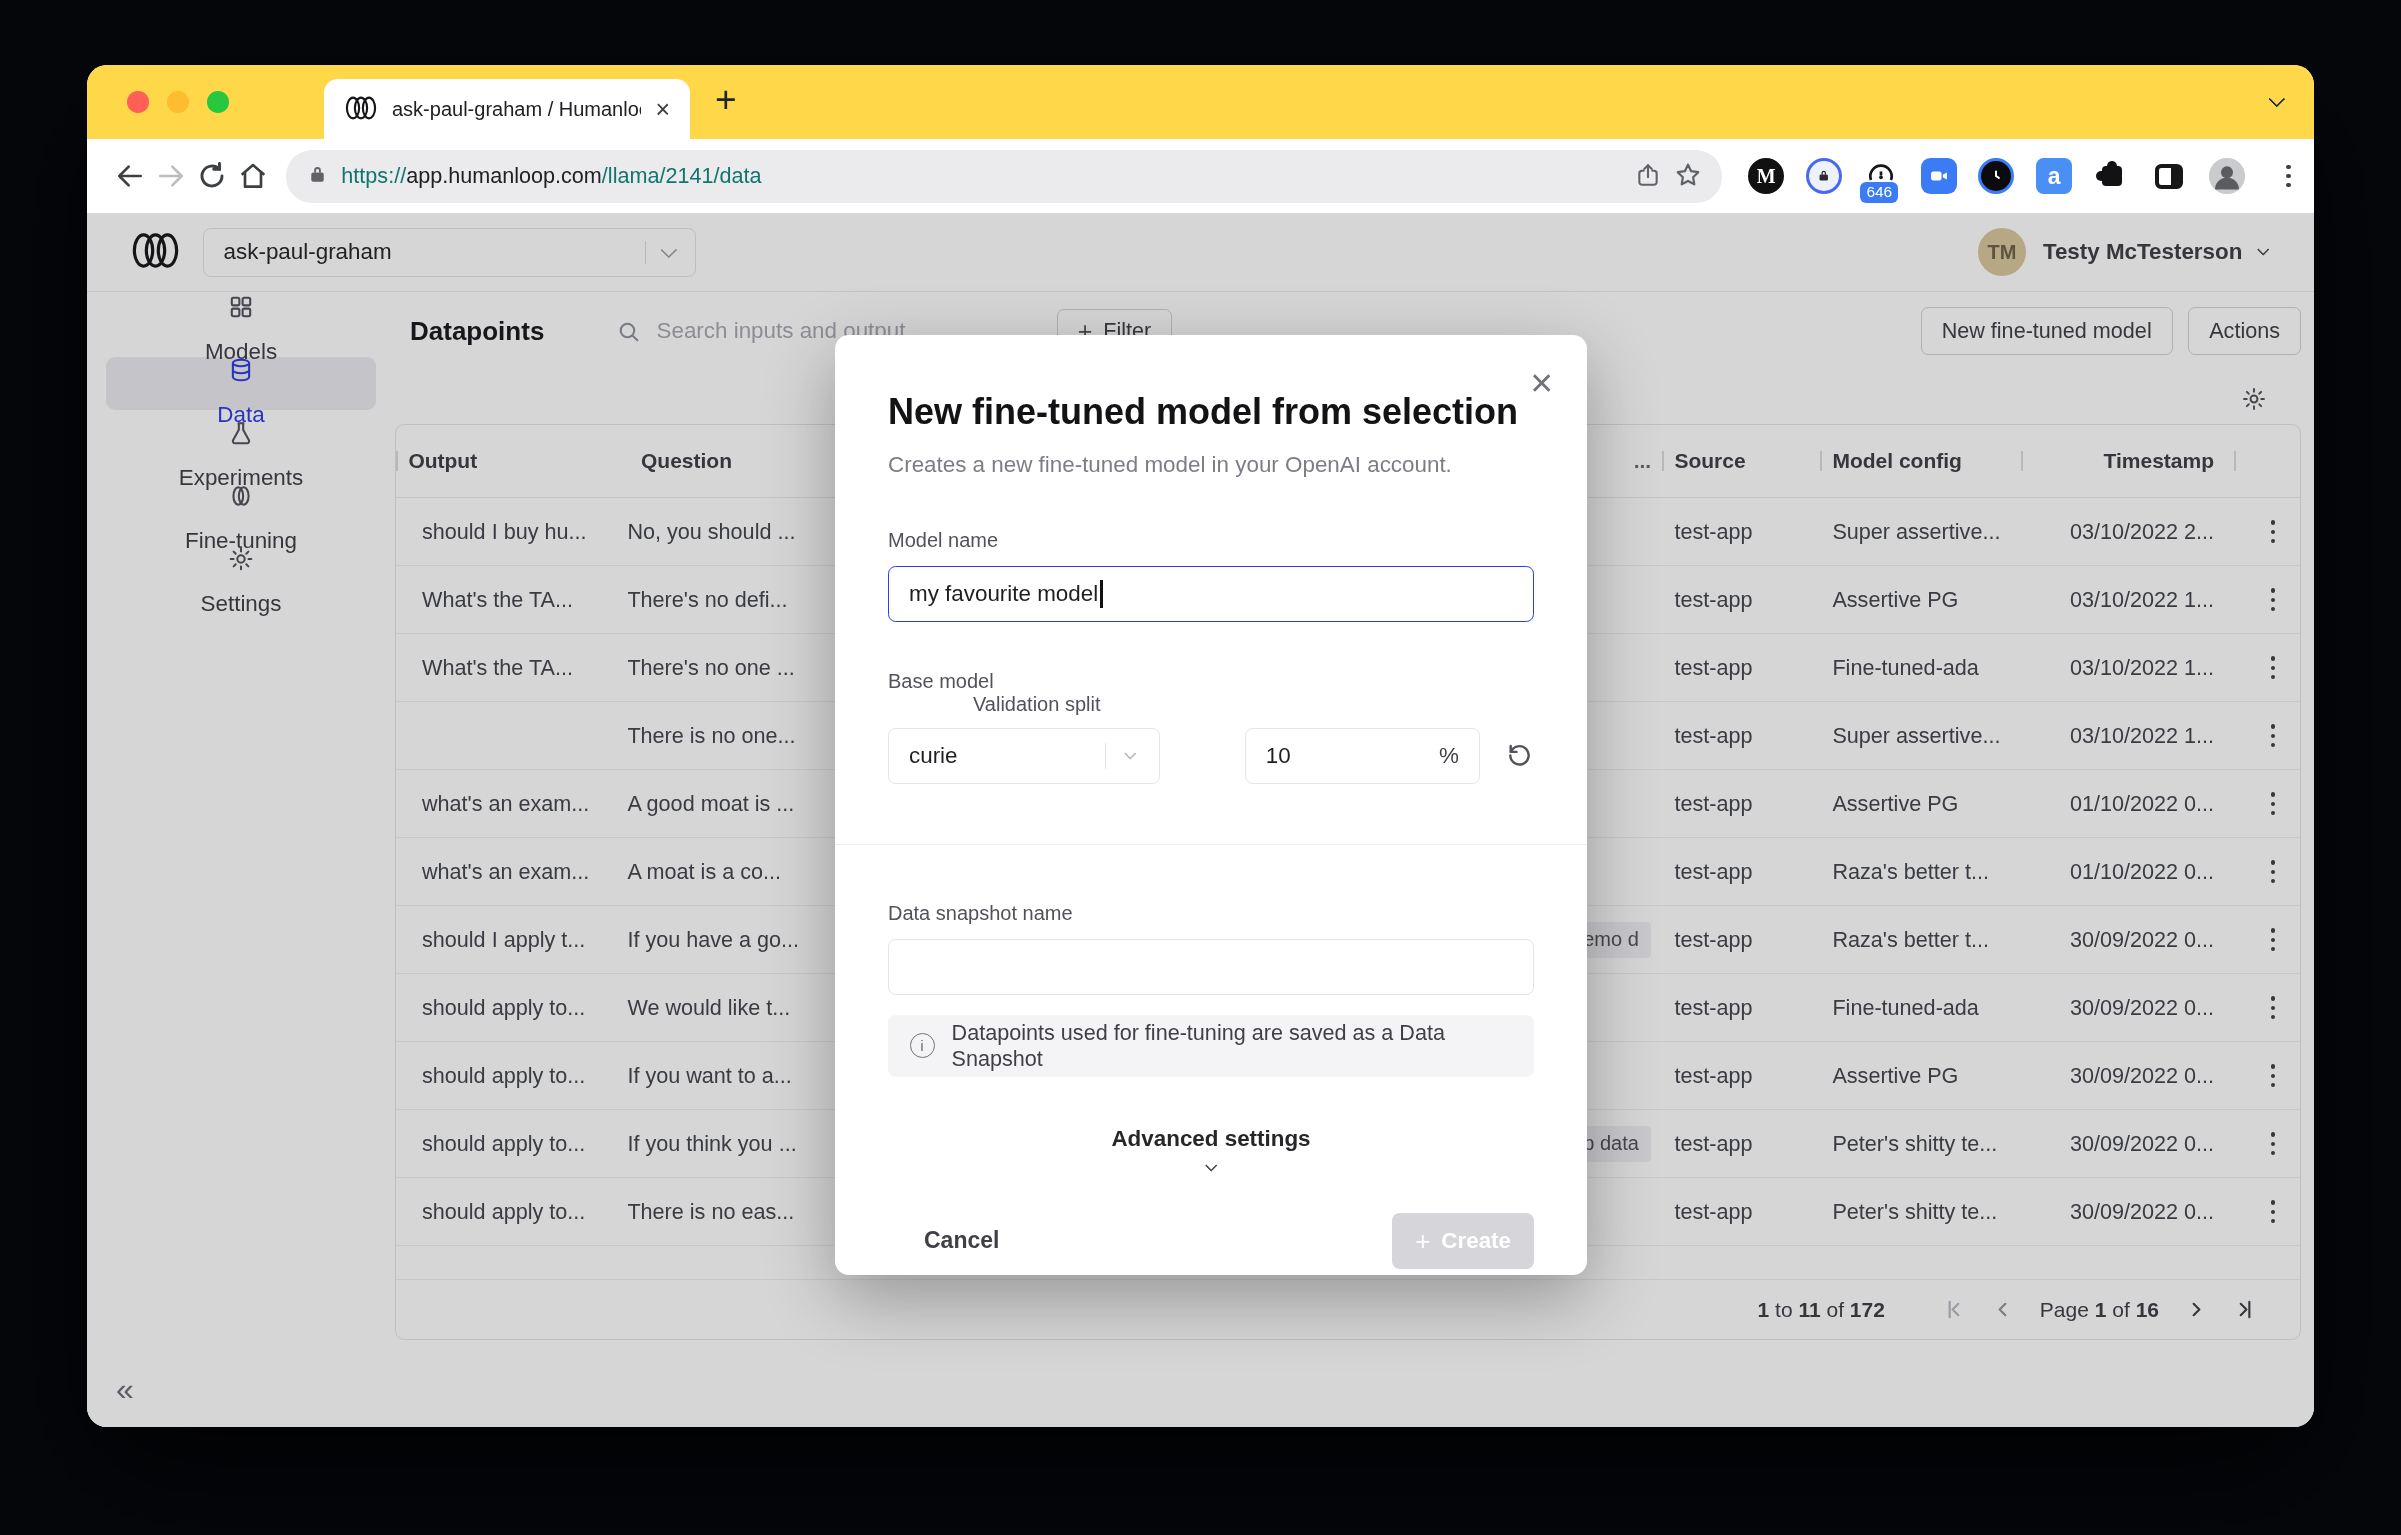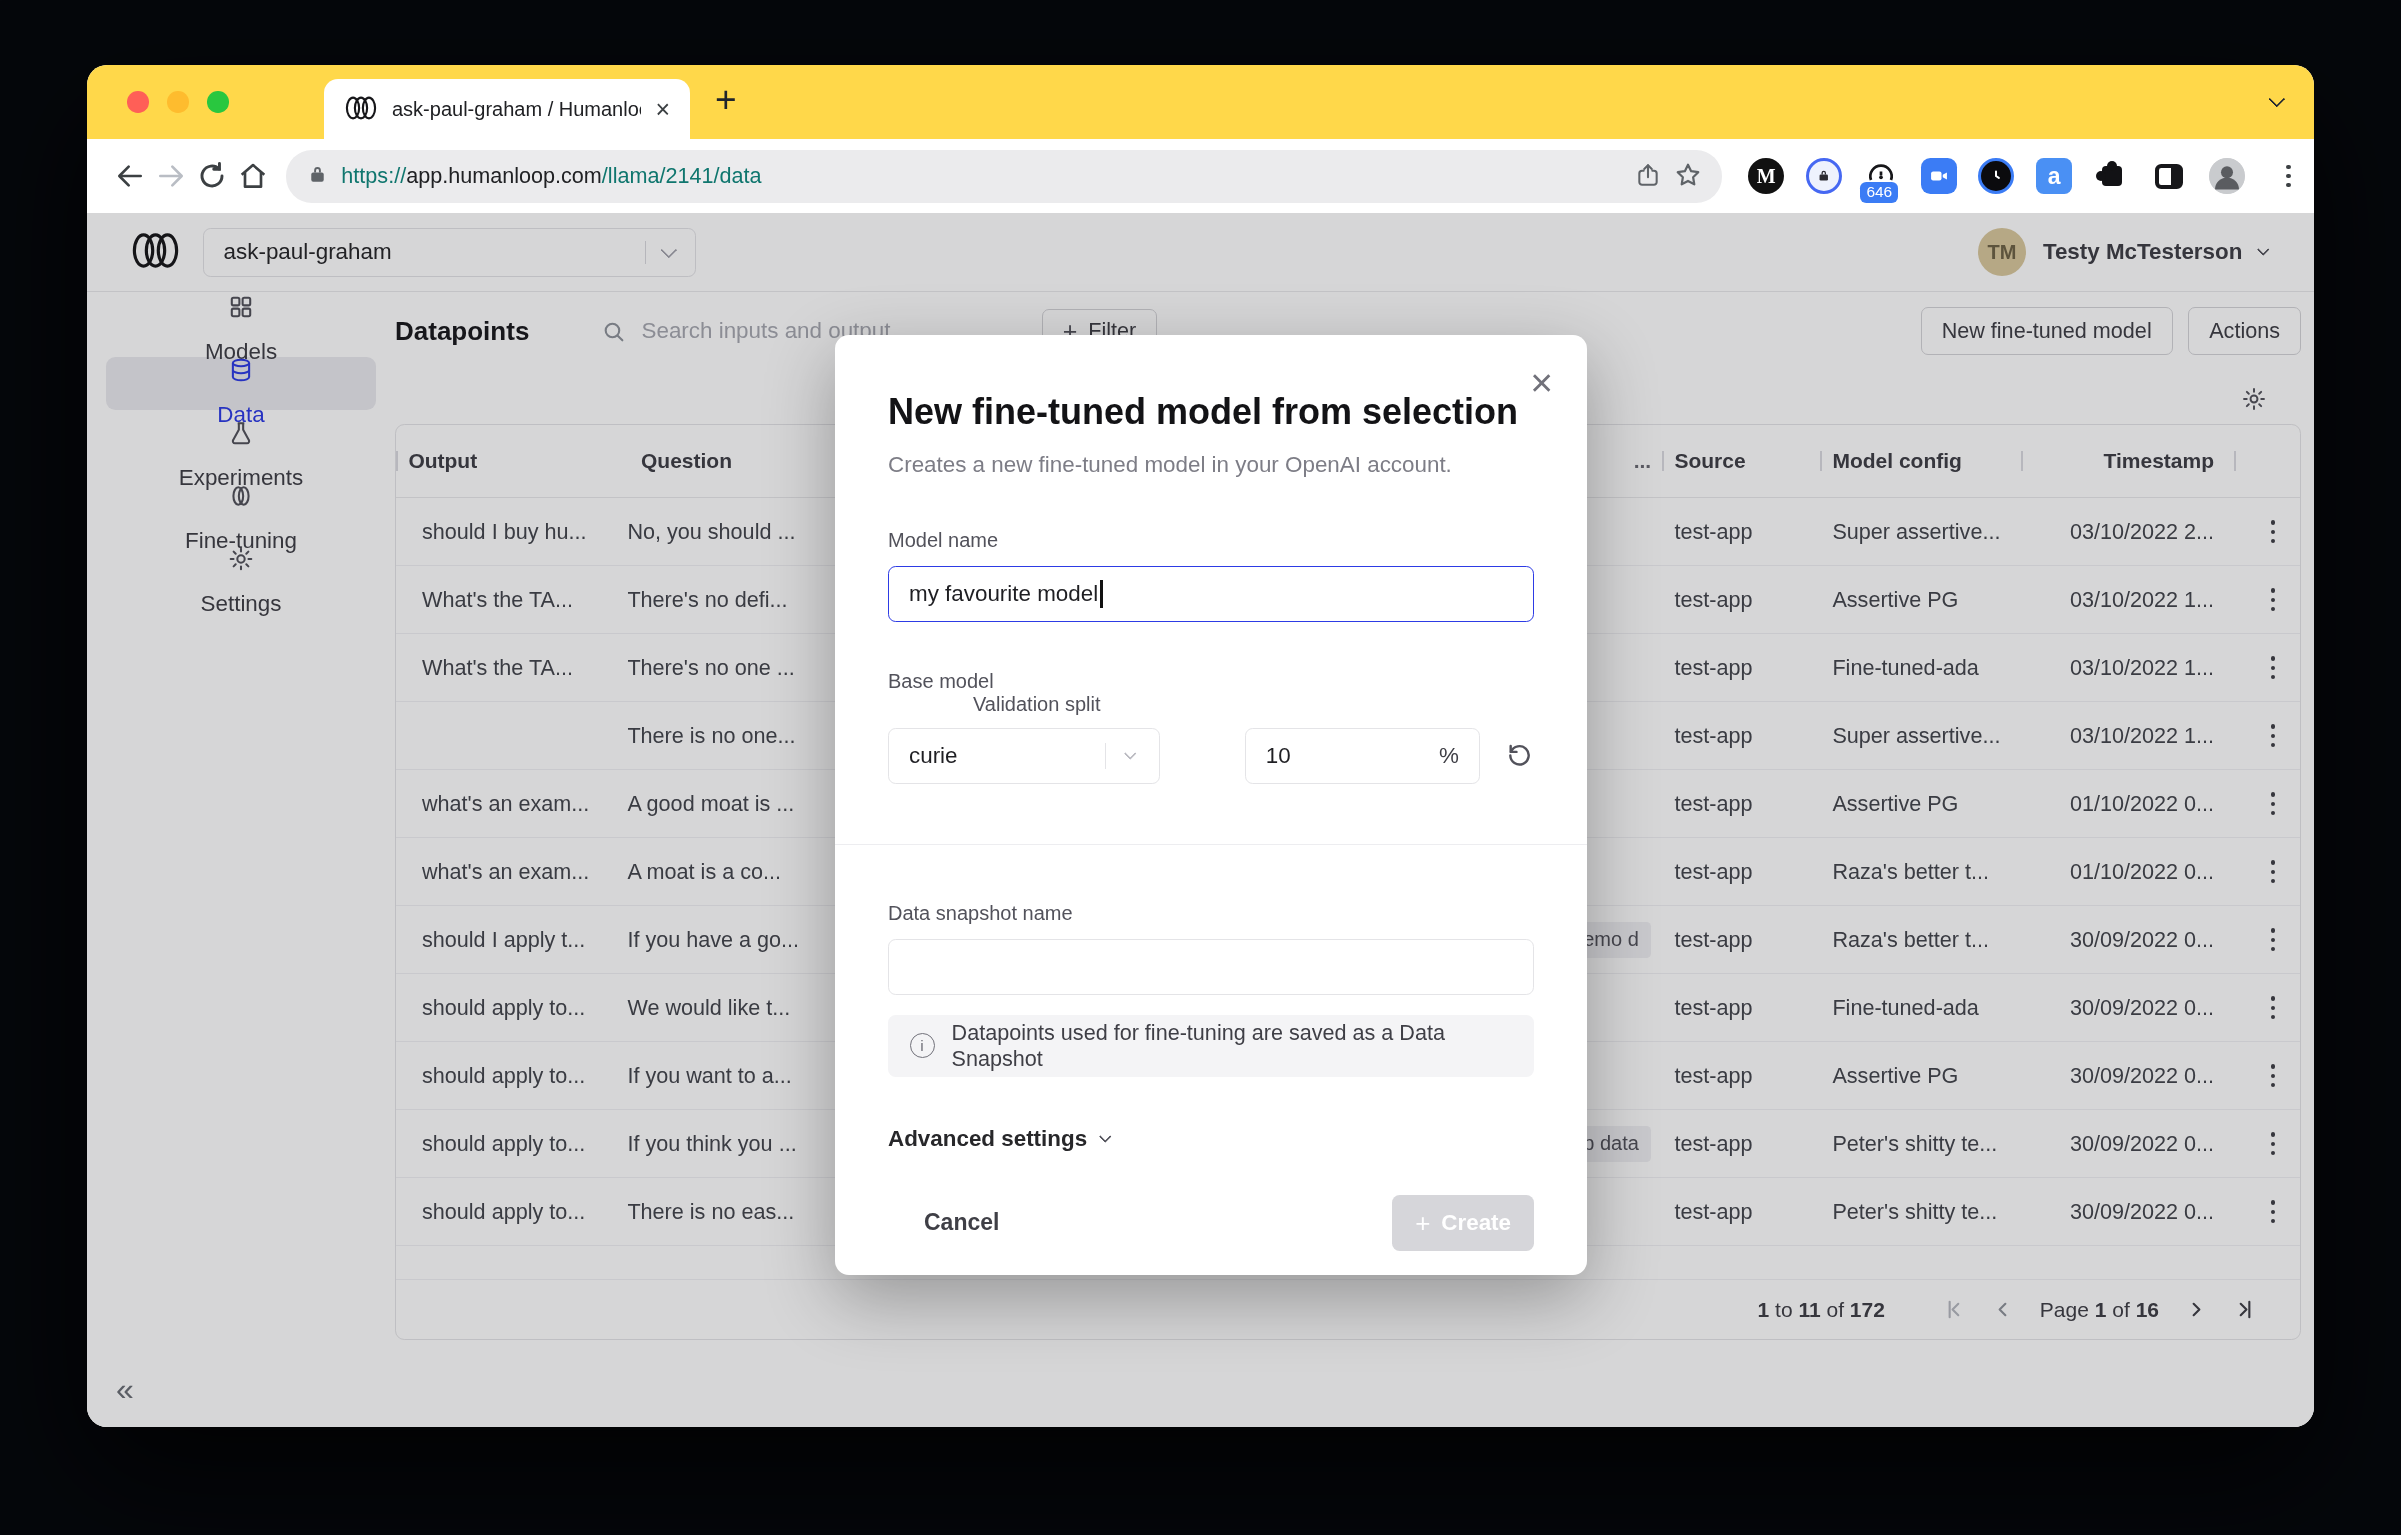--- a/index.html
+++ b/index.html
@@ -71,21 +71,21 @@
 
   .sidebar { position:absolute; top:79px; left:0; width:308px; bottom:0; padding:2.3px 18.6px 0; }
   .sitem { height:53px; border-radius:9.3px; display:flex; align-items:center; gap:18.6px;
     padding:0 17px; color:#3F3F46; font-size:22.4px; font-weight:500; margin-bottom:10px;flex-direction:column; }
   .sitem svg { flex:0 0 auto; }
   .sitem.active { background:#EAEAEE; color:#2D3BE5; }
   .collapse { position:absolute; bottom:18.6px; left:29px; font-size:32px; color:#6b6f76; }
 
   .main { position:absolute; left:308px; top:79px; width:1906px; bottom:0; }
   .mainbar { display:flex; align-items:center; margin-top:12.4px; height:54px; }
-  .pagetitle { font-size:26px; font-weight:700; color:#1A1A1E; width:186px; }
+  .pagetitle { font-size:26px; font-weight:700; color:#1A1A1E; width:186px;margin-left:15px; }
   .searchwrap { display:flex; align-items:center; gap:15.5px; margin-left:20px; width:430px; }
   .searchtext { font-size:22.4px; color:#A6A8B0; }
   .btn { border:0.8px solid #D4D4D8; border-radius:7px; background:#fff; height:48px;
     display:flex; align-items:center; font-size:21.6px; font-weight:500; color:#3F3F46; padding:0 20px; gap:10.8px; }
   .filterbtn { margin-left:10.8px; height:45px; }
   .plus { font-size:25px; font-weight:400; color:#52525B; line-height:1; }
   .rightbtns { margin-left:auto; display:flex; gap:15.5px; }
   .table-gear { position:absolute; right:34px; top:94px; color:#52525B; }
 
   .tablewrap { margin-top:66px; border:0.8px solid #E4E4E7; border-radius:9.3px; overflow:hidden; background:#fff; }
@@ -136,21 +136,21 @@
     align-items:center; padding:0 20px; font-size:22.4px; color:#1F1F23; }
   .valbox .pct { margin-left:auto; color:#3F3F46; }
   .resetbtn { margin-left:25px; color:#52525B; display:flex; align-items:center; }
   .mdivider { margin:60px -53px 0; height:0.8px; background:#EDEDF0; }
   .snaplabel { margin-top:57px; }
   .infobar { margin-top:20px; height:62px; background:#F4F4F6; border-radius:7.7px; display:flex;
     align-items:center; padding:0 21.6px; gap:17px; }
   .icirc { width:25px; height:25px; border:1.9px solid #71717A; border-radius:50%; color:#71717A;
     font-size:15.5px; display:flex; align-items:center; justify-content:center; font-style:normal; flex:0 0 auto; }
   .infotext { font-size:21.6px; color:#3F3F46; }
-  .advrow { margin-top:49px; display:flex; align-items:center; gap:14px; }
+  .advrow { margin-top:49px; display:flex; align-items:center; gap:14px;flex-direction:column; }
   .advtext { font-size:22.4px; font-weight:600; color:#27272A; }
   .advrow .chv { color:#52525B; margin-top:-4.6px; }
   .mfooter { margin-top:43px; display:flex; align-items:center; justify-content:space-between; }
   .cancel { font-size:23px; font-weight:600; color:#3F3F46;margin-left:36px; }
   .createbtn { height:56px; min-width:133px; border-radius:7.7px; background:#D6D6DA; color:#fff;
     display:flex; align-items:center; justify-content:center; gap:10.8px; font-size:22.4px; font-weight:600; padding:0 23px; }
   .createbtn .plus { color:#fff; font-size:26px; }
 </style>
 </head>
 <body>

